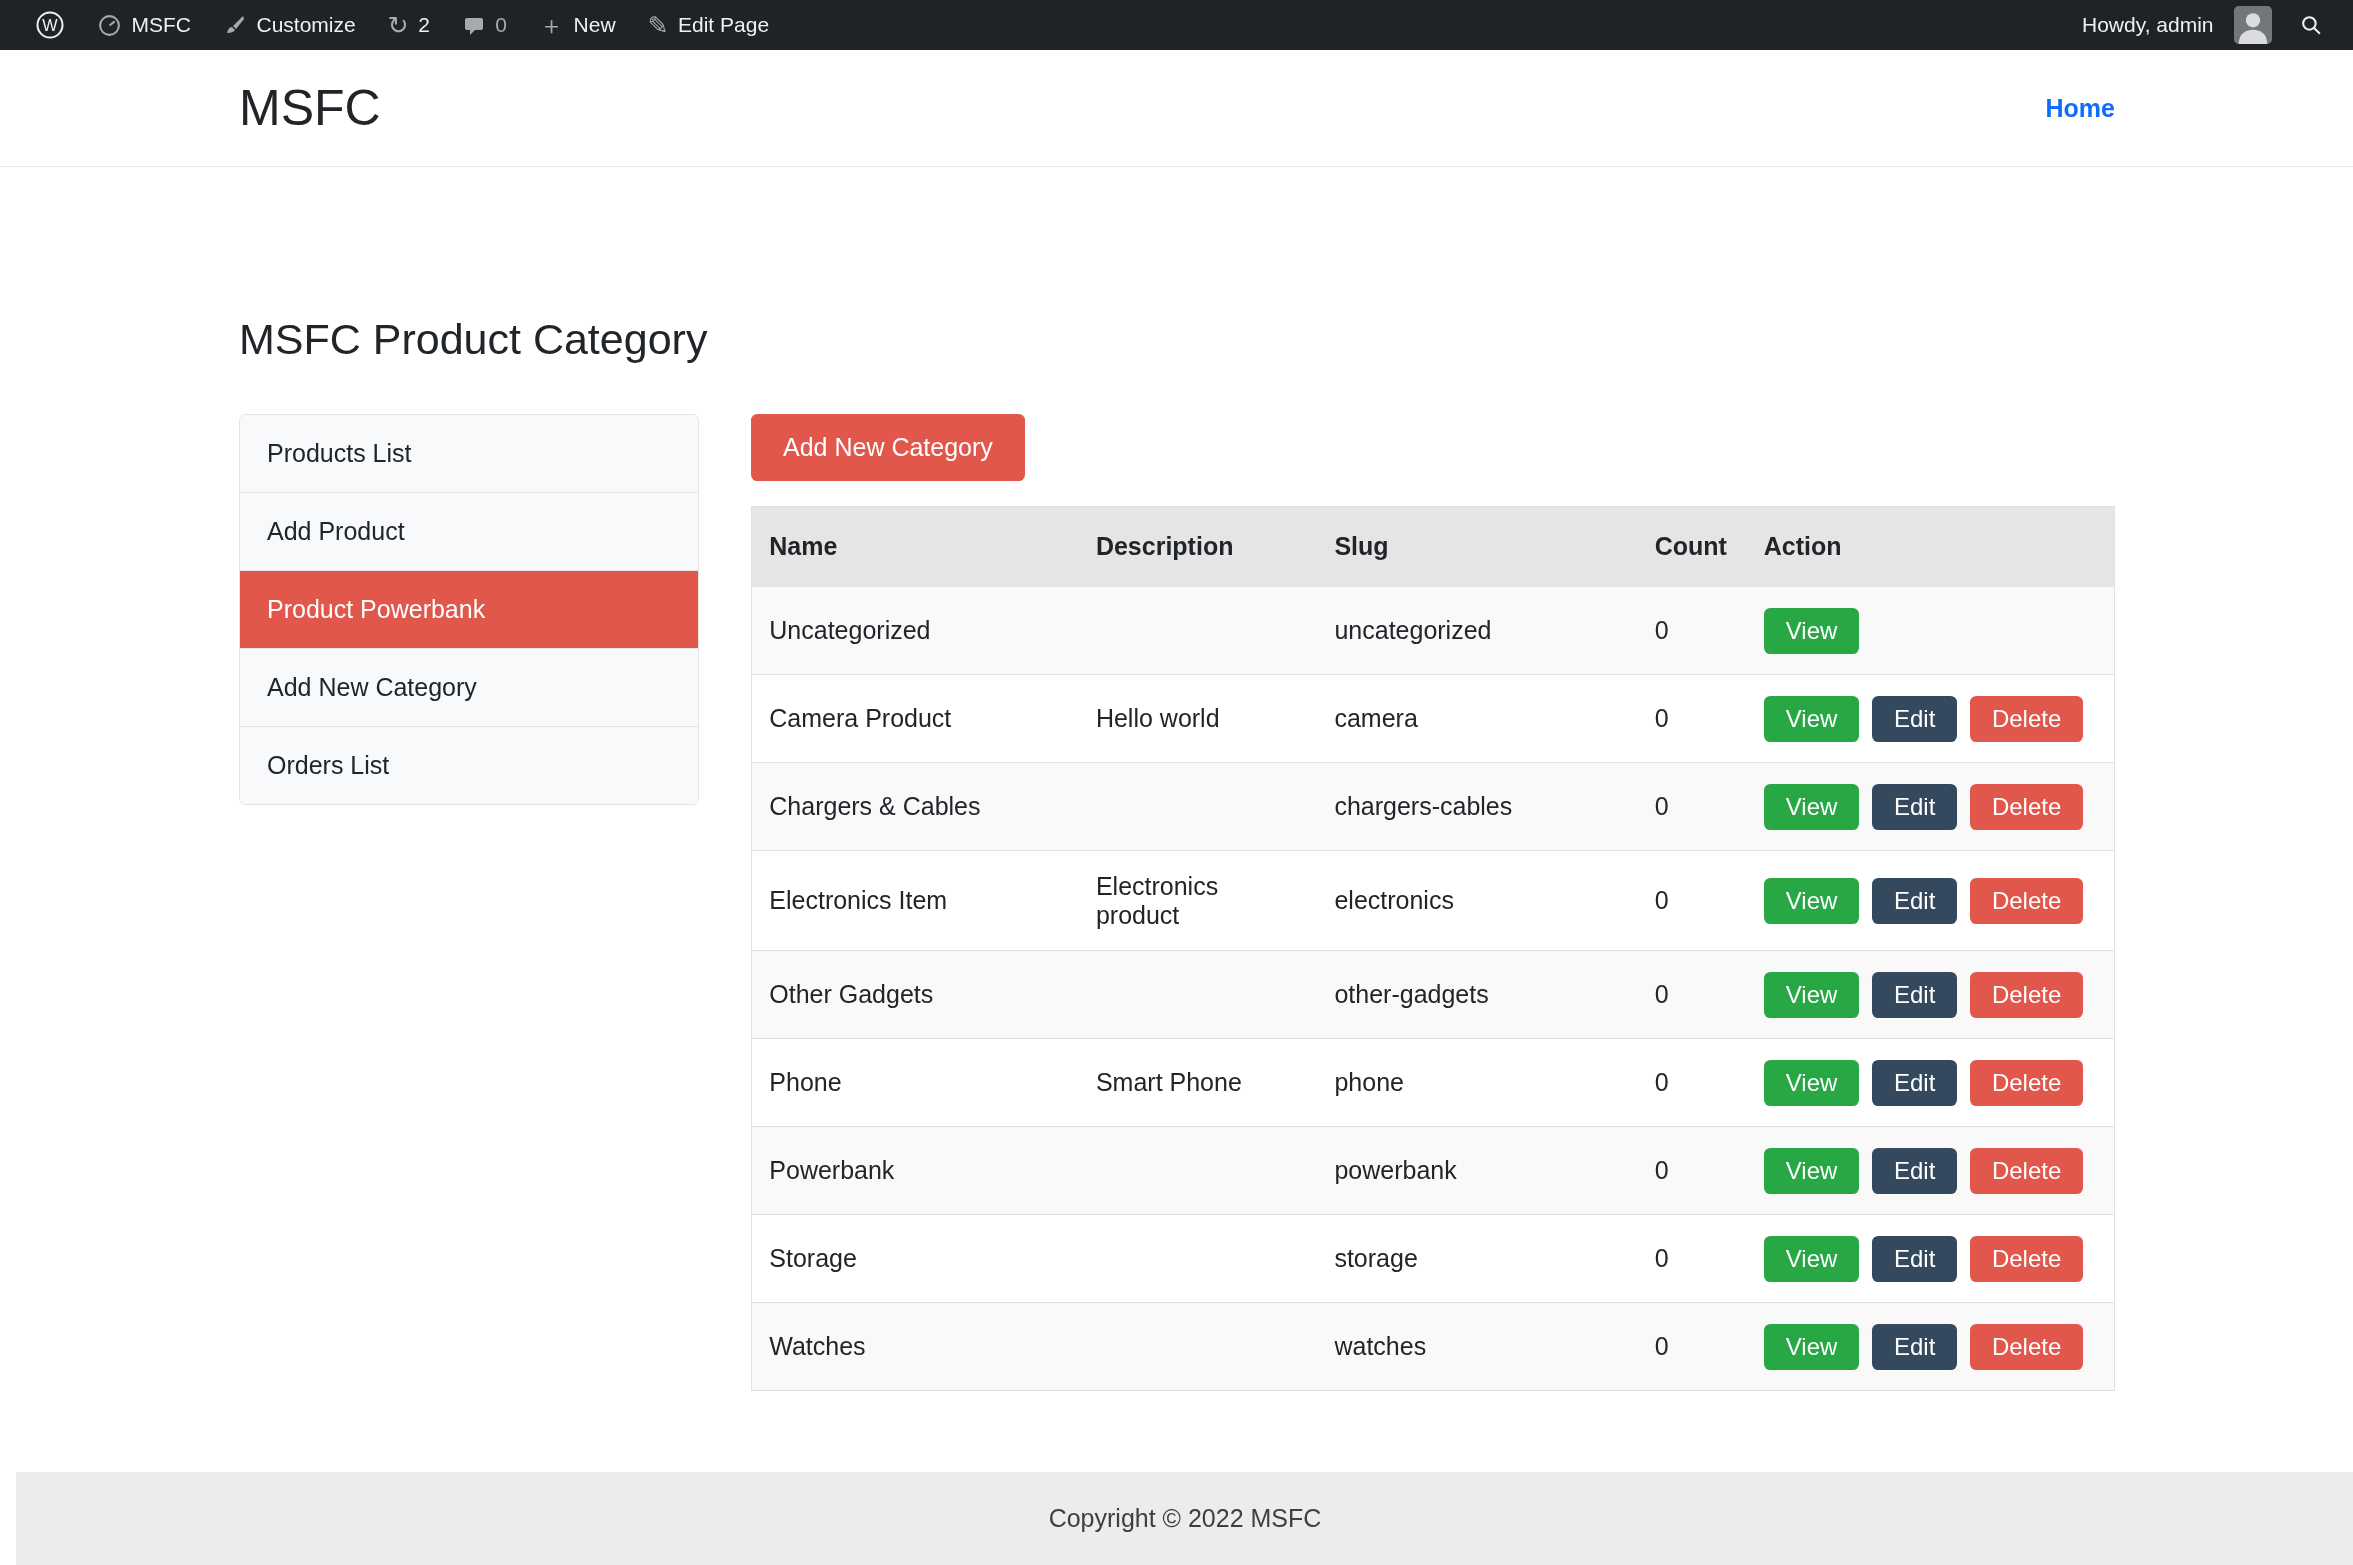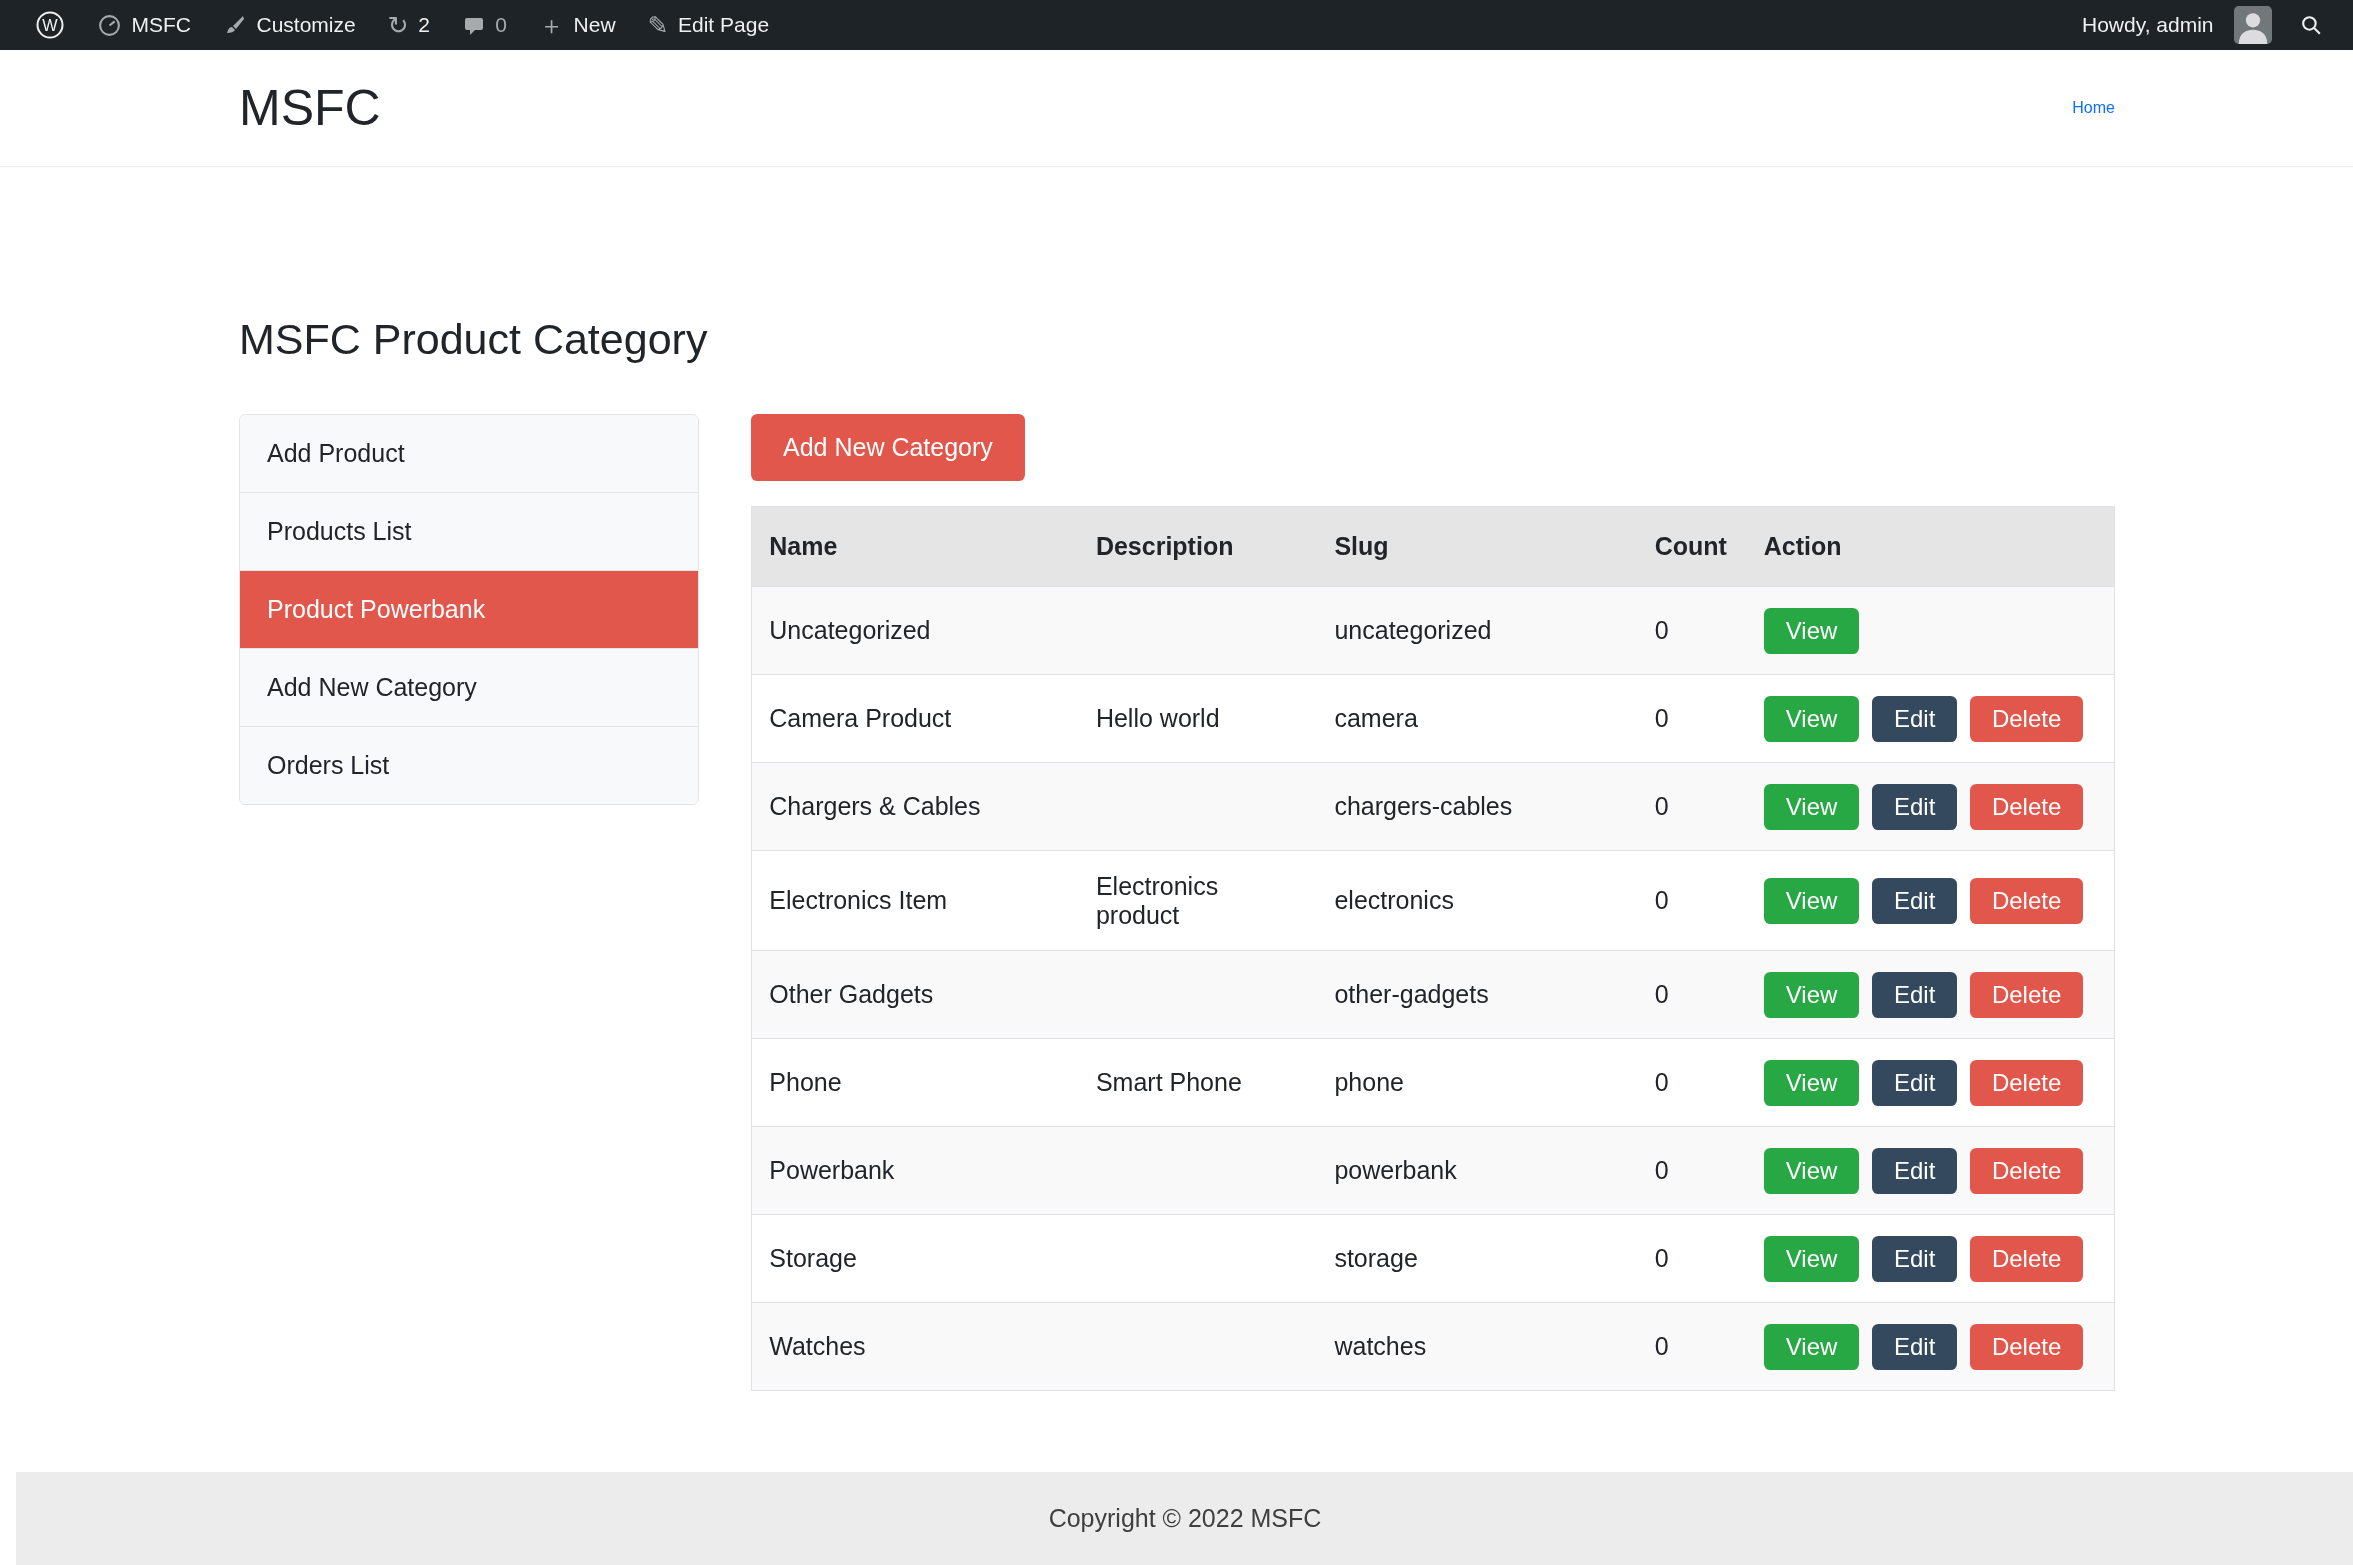--- a/index.html
+++ b/index.html
@@ -36,21 +36,21 @@
     width:38px;height:38px;border-radius:4.7px;background:#72777c;
     display:flex;align-items:flex-end;justify-content:center;overflow:hidden;margin-left:11px;
   }
   .ab-search{padding:0 11px;}
 
   
   .site-header{height:117px;border-bottom:0.8px solid #ececec;display:flex;align-items:center;background:#fff;}
   .container{width:1876px;margin:0 auto;}
   .header-inner{display:flex;justify-content:space-between;align-items:center;}
   .site-title{font-size:50px;font-weight:500;color:#212529;}
-  .nav-home{font-size:16px;color:var(--link-blue);text-decoration:none;cursor:pointer;}
+  .nav-home{font-size:25px;color:var(--link-blue);text-decoration:none;cursor:pointer;font-weight:bold;}
 
   
   .page-title{font-size:43px;font-weight:500;color:#212529;margin:148px 0 50px 0;}
   .content-row{display:flex;gap:52px;align-items:flex-start;}
 
   
   .sidebar{
     width:460px;border:0.8px solid #e4e4e4;border-radius:6.3px;overflow:hidden;
     background:#f8f9fa;flex:0 0 auto;
   }
@@ -177,22 +177,22 @@
     <div class="site-title">MSFC</div>
     <a class="nav-home">Home</a>
   </div>
 </div>
 
 <div class="container">
   <h1 class="page-title">MSFC Product Category</h1>
 
   <div class="content-row">
     <div class="sidebar">
+        <div class="side-item">Products List</div>
         <div class="side-item">Add Product</div>
-        <div class="side-item">Products List</div>
         <div class="side-item active">Product Powerbank</div>
         <div class="side-item">Add New Category</div>
         <div class="side-item">Orders List</div>
       </div>
 
     <div class="main-col">
       <button class="btn-add">Add New Category</button>
 
       <table class="cat-table">
         <colgroup>

